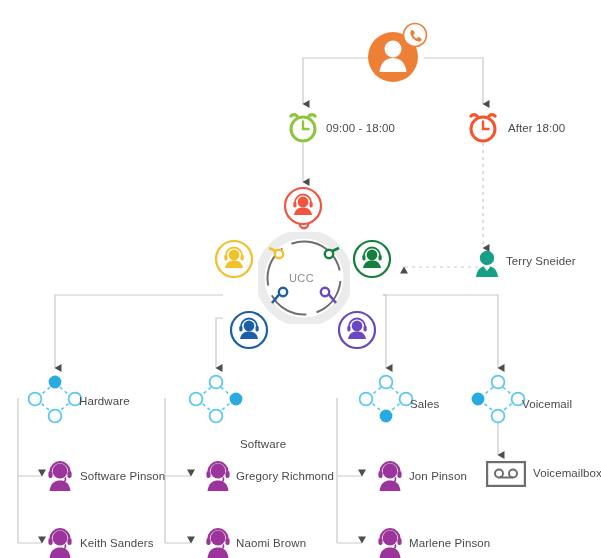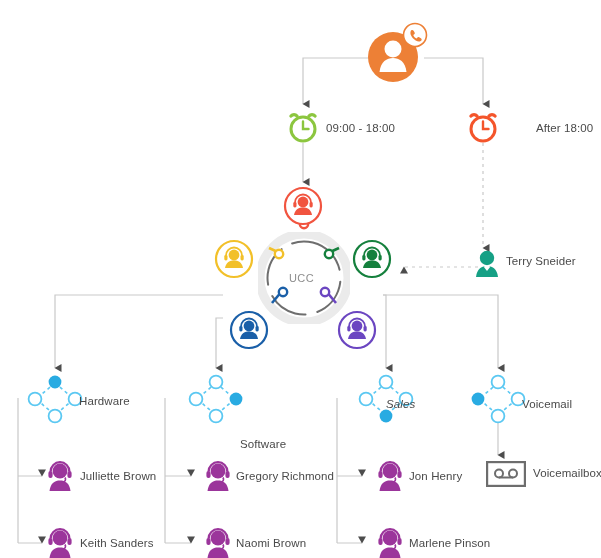--- a/index.html
+++ b/index.html
@@ -77,21 +77,21 @@
   <div class="lbl" style="left:326px;top:123px;">09:00 - 18:00</div>
 
   <div class="ico" style="left:466px;top:110px;">
     <svg width="34" height="34" viewBox="0 0 34 34">
       <path d="M5,6 a4,4 0 0 1 6,0" stroke="#F4552B" stroke-width="3.4" fill="none" stroke-linecap="round"></path>
       <path d="M23,6 a4,4 0 0 1 6,0" stroke="#F4552B" stroke-width="3.4" fill="none" stroke-linecap="round"></path>
       <circle cx="17" cy="19" r="12" fill="none" stroke="#F4552B" stroke-width="3"></circle>
       <path d="M17,11.5 L17,19 L22.5,19" stroke="#F4552B" stroke-width="2.4" fill="none" stroke-linecap="round"></path>
     </svg>
   </div>
-  <div class="lbl" style="left:536px;top:123px;">After 18:00</div>
+  <div class="lbl" style="left:508px;top:123px;">After 18:00</div>
 
   <div class="ico" style="left:474px;top:250px;">
     <svg width="26" height="28" viewBox="0 0 26 28">
       <circle cx="13" cy="8" r="7.2" fill="#16A085"></circle>
       <path d="M2,27 C3,18.5 8,16 13,16 C18,16 23,18.5 24,27 Z" fill="#16A085"></path>
       <path d="M9.5,16.4 L13,21 L16.5,16.4 L13,15.4 Z" fill="#ffffff"></path>
     </svg>
   </div>
   <div class="lbl" style="left:506px;top:256px;">Terry Sneider</div>
 
@@ -206,21 +206,21 @@
     <svg width="58" height="52" viewBox="0 0 58 52">
       <g fill="none" stroke="#5BC8F2" stroke-width="1.6" stroke-dasharray="3.2,3.2">
         <path d="M29,10 L48,26 L29,42 L10,26 Z"></path>
       </g>
       <circle cx="29" cy="9" r="6.4" fill="#fff" stroke="#5BC8F2" stroke-width="1.8"></circle>
       <circle cx="49" cy="26" r="6.4" fill="#fff" stroke="#5BC8F2" stroke-width="1.8"></circle>
       <circle cx="29" cy="43" r="6.4" fill="#29ABE2"></circle>
       <circle cx="9" cy="26" r="6.4" fill="#fff" stroke="#5BC8F2" stroke-width="1.8"></circle>
     </svg>
   </div>
-  <div class="lbl" style="left:386px;top:399px;font-style:italic;">Sales</div>
+  <div class="lbl" style="left:410px;top:399px;">Sales</div>
 
   <div class="ico" style="left:469px;top:373px;">
     <svg width="58" height="52" viewBox="0 0 58 52">
       <g fill="none" stroke="#5BC8F2" stroke-width="1.6" stroke-dasharray="3.2,3.2">
         <path d="M29,10 L48,26 L29,42 L10,26 Z"></path>
       </g>
       <circle cx="29" cy="9" r="6.4" fill="#fff" stroke="#5BC8F2" stroke-width="1.8"></circle>
       <circle cx="49" cy="26" r="6.4" fill="#fff" stroke="#5BC8F2" stroke-width="1.8"></circle>
       <circle cx="29" cy="43" r="6.4" fill="#fff" stroke="#5BC8F2" stroke-width="1.8"></circle>
       <circle cx="9" cy="26" r="6.4" fill="#29ABE2"></circle>
@@ -241,21 +241,21 @@
   <div class="ico" style="left:46px;top:460px;">
     <svg width="28" height="32" viewBox="0 0 28 32">
       <circle cx="14" cy="11" r="7.4" fill="#9B359B"></circle>
       <path d="M3.5,31 C4.5,23 9,20.6 14,20.6 C19,20.6 23.5,23 24.5,31 Z" fill="#9B359B"></path>
       <path d="M4.6,11.6 a9.4,9.4 0 0 1 18.8,0" fill="none" stroke="#9B359B" stroke-width="2.3"></path>
       <rect x="21.4" y="11" width="4.2" height="7" rx="2" fill="#9B359B"></rect>
       <rect x="2.4" y="11" width="4.2" height="7" rx="2" fill="#9B359B"></rect>
       <path d="M19,17.5 q2,4 -3,4.6" fill="none" stroke="#9B359B" stroke-width="1.7"></path>
     </svg>
   </div>
-  <div class="lbl" style="left:80px;top:471px;">Julliette Brown</div>
+  <div class="lbl" style="left:80px;top:471px;">Software Pinson</div>
 
   <div class="ico" style="left:46px;top:527px;">
     <svg width="28" height="32" viewBox="0 0 28 32">
       <circle cx="14" cy="11" r="7.4" fill="#9B359B"></circle>
       <path d="M3.5,31 C4.5,23 9,20.6 14,20.6 C19,20.6 23.5,23 24.5,31 Z" fill="#9B359B"></path>
       <path d="M4.6,11.6 a9.4,9.4 0 0 1 18.8,0" fill="none" stroke="#9B359B" stroke-width="2.3"></path>
       <rect x="21.4" y="11" width="4.2" height="7" rx="2" fill="#9B359B"></rect>
       <rect x="2.4" y="11" width="4.2" height="7" rx="2" fill="#9B359B"></rect>
       <path d="M19,17.5 q2,4 -3,4.6" fill="none" stroke="#9B359B" stroke-width="1.7"></path>
     </svg>
@@ -289,21 +289,21 @@
   <div class="ico" style="left:376px;top:460px;">
     <svg width="28" height="32" viewBox="0 0 28 32">
       <circle cx="14" cy="11" r="7.4" fill="#9B359B"></circle>
       <path d="M3.5,31 C4.5,23 9,20.6 14,20.6 C19,20.6 23.5,23 24.5,31 Z" fill="#9B359B"></path>
       <path d="M4.6,11.6 a9.4,9.4 0 0 1 18.8,0" fill="none" stroke="#9B359B" stroke-width="2.3"></path>
       <rect x="21.4" y="11" width="4.2" height="7" rx="2" fill="#9B359B"></rect>
       <rect x="2.4" y="11" width="4.2" height="7" rx="2" fill="#9B359B"></rect>
       <path d="M19,17.5 q2,4 -3,4.6" fill="none" stroke="#9B359B" stroke-width="1.7"></path>
     </svg>
   </div>
-  <div class="lbl" style="left:409px;top:471px;">Jon Henry</div>
+  <div class="lbl" style="left:409px;top:471px;">Jon Pinson</div>
 
   <div class="ico" style="left:376px;top:527px;">
     <svg width="28" height="32" viewBox="0 0 28 32">
       <circle cx="14" cy="11" r="7.4" fill="#9B359B"></circle>
       <path d="M3.5,31 C4.5,23 9,20.6 14,20.6 C19,20.6 23.5,23 24.5,31 Z" fill="#9B359B"></path>
       <path d="M4.6,11.6 a9.4,9.4 0 0 1 18.8,0" fill="none" stroke="#9B359B" stroke-width="2.3"></path>
       <rect x="21.4" y="11" width="4.2" height="7" rx="2" fill="#9B359B"></rect>
       <rect x="2.4" y="11" width="4.2" height="7" rx="2" fill="#9B359B"></rect>
       <path d="M19,17.5 q2,4 -3,4.6" fill="none" stroke="#9B359B" stroke-width="1.7"></path>
     </svg>

